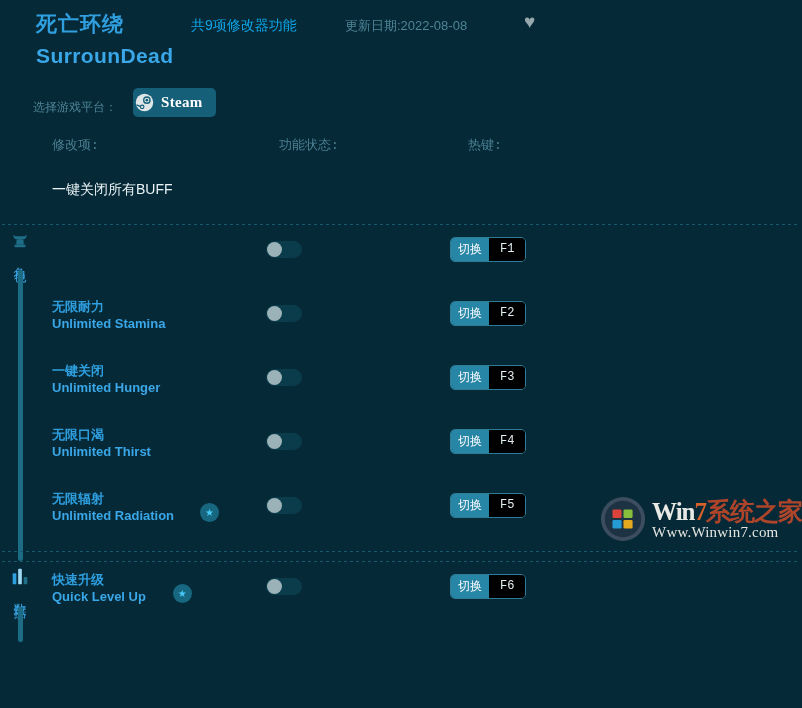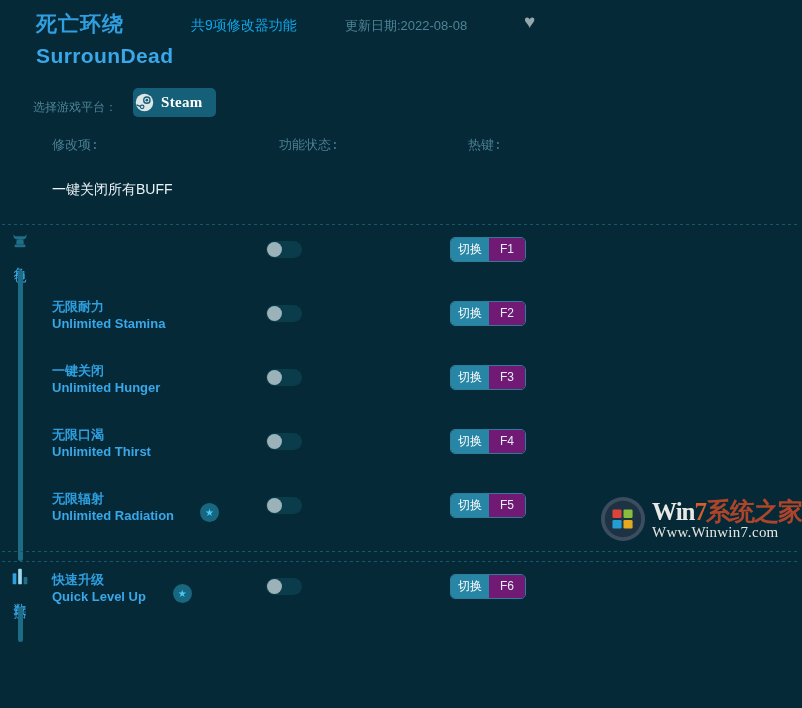--- a/index.html
+++ b/index.html
@@ -123,23 +123,23 @@
     position: absolute; left: 410px; top: 12px;
     display: flex; align-items: stretch;
     border: 1px solid #2d7d99; border-radius: 5px;
     overflow: hidden; cursor: pointer;
   }
   .hotkey .hk-act {
     background: #2785a5; color: #ffffff;
     font-size: 12px; padding: 4px 7px; line-height: 15px;
   }
   .hotkey .hk-key {
-    background: #701a75; color: #e4eff3;
+    background: #000000; color: #e4eff3;
     font-size: 12px; padding: 4px 11px; line-height: 15px;
-    font-family: Liberation Sans, sans-serif;
+    font-family: Liberation Mono, monospace;
   }
 
   
   .watermark {
     position: absolute; right: 0px; bottom: 18px;
     display: flex; align-items: center; gap: 6px;
     opacity: 0.95; pointer-events: none; margin-top: 36px;
   }
   .wm-logo { width: 46px; height: 46px; }
   .wm-text { display: flex; flex-direction: column; line-height: 1; }

